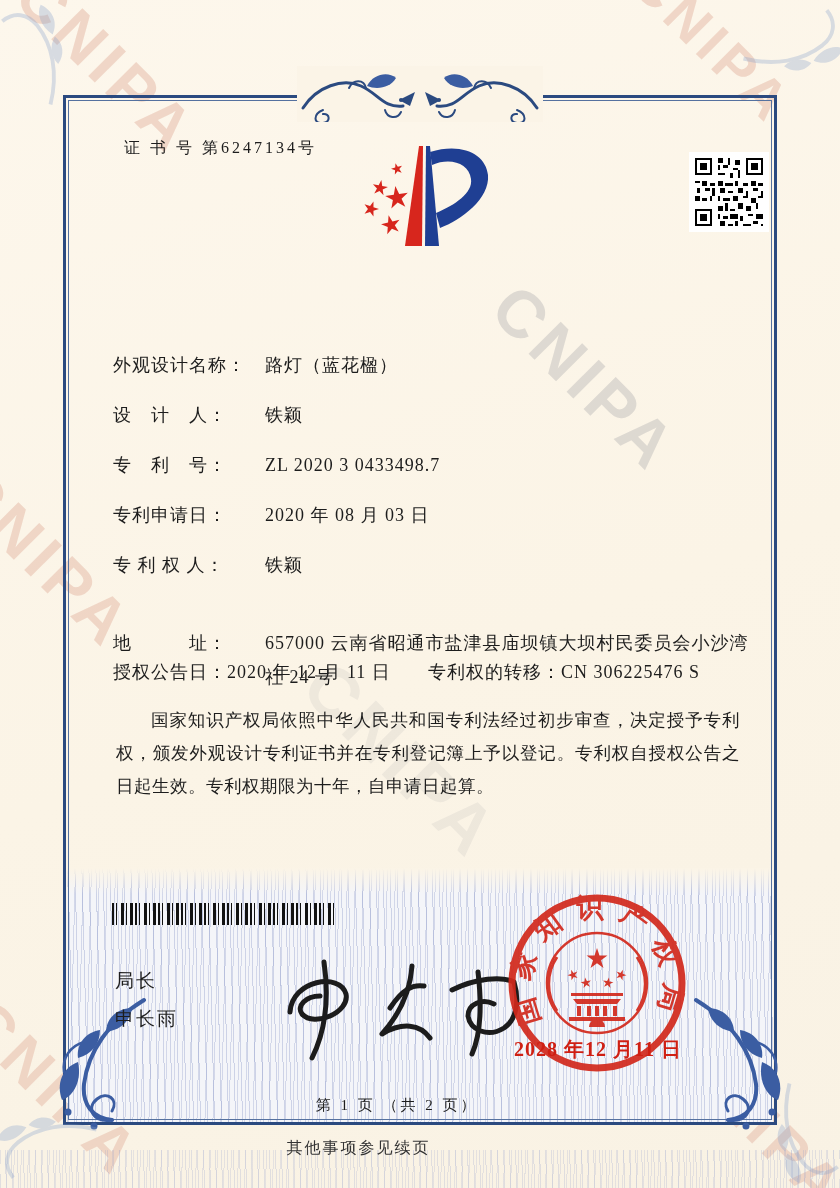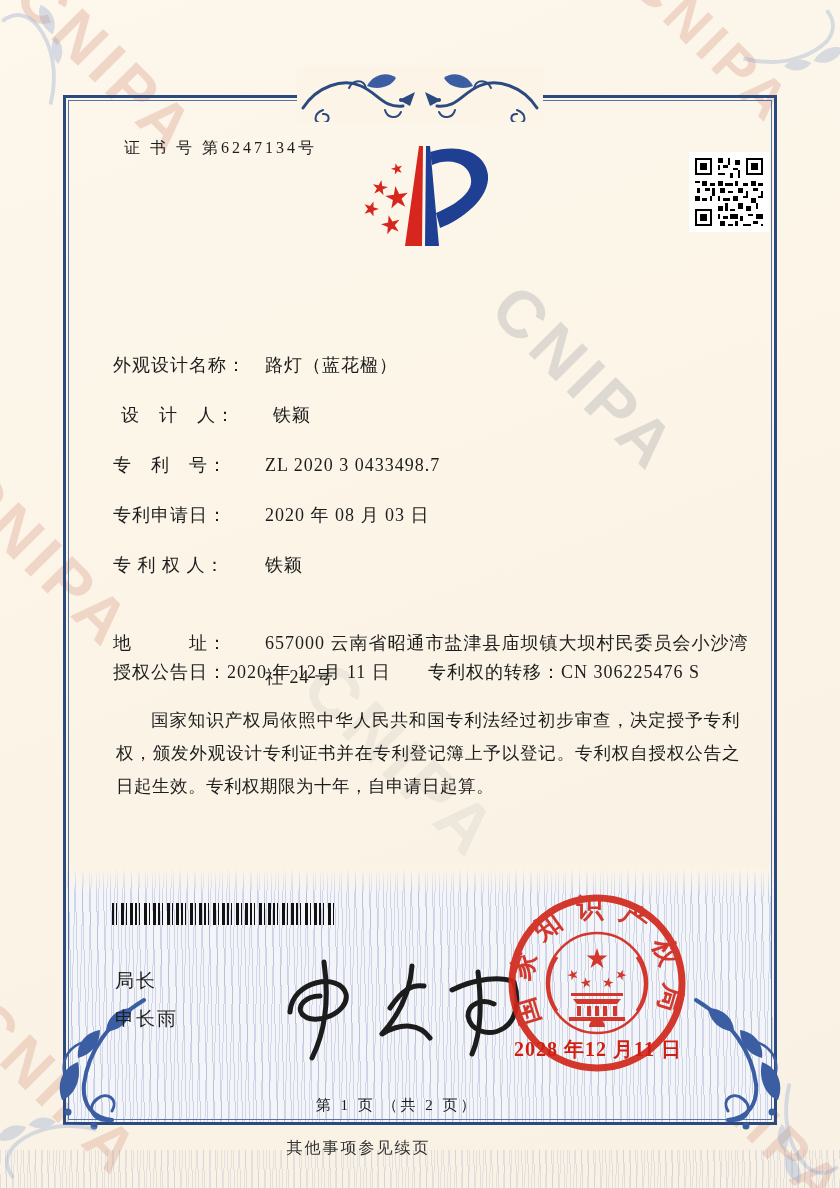--- a/index.html
+++ b/index.html
@@ -242,21 +242,21 @@
       <rect x="20" y="27" width="3" height="1"></rect>
         <rect x="24" y="26" width="2" height="1"></rect>
         <rect x="27" y="27" width="1" height="1"></rect>
     </g>
   </svg>
 
 
   <div class="field" style="top:352px;">
     <span class="lbl">外观设计名称：</span><span class="val">路灯（蓝花楹）</span>
   </div>
-  <div class="field" style="top:402px;margin-left:8px;">
+  <div class="field" style="top:402px;">
     <span class="lbl">设　计　人：</span><span class="val">铁颖</span>
   </div>
   <div class="field" style="top:452px;">
     <span class="lbl">专　利　号：</span><span class="val">ZL 2020 3 0433498.7</span>
   </div>
   <div class="field" style="top:502px;">
     <span class="lbl">专利申请日：</span><span class="val">2020 年 08 月 03 日</span>
   </div>
   <div class="field" style="top:552px;">
     <span class="lbl">专 利 权 人：</span><span class="val">铁颖</span>

